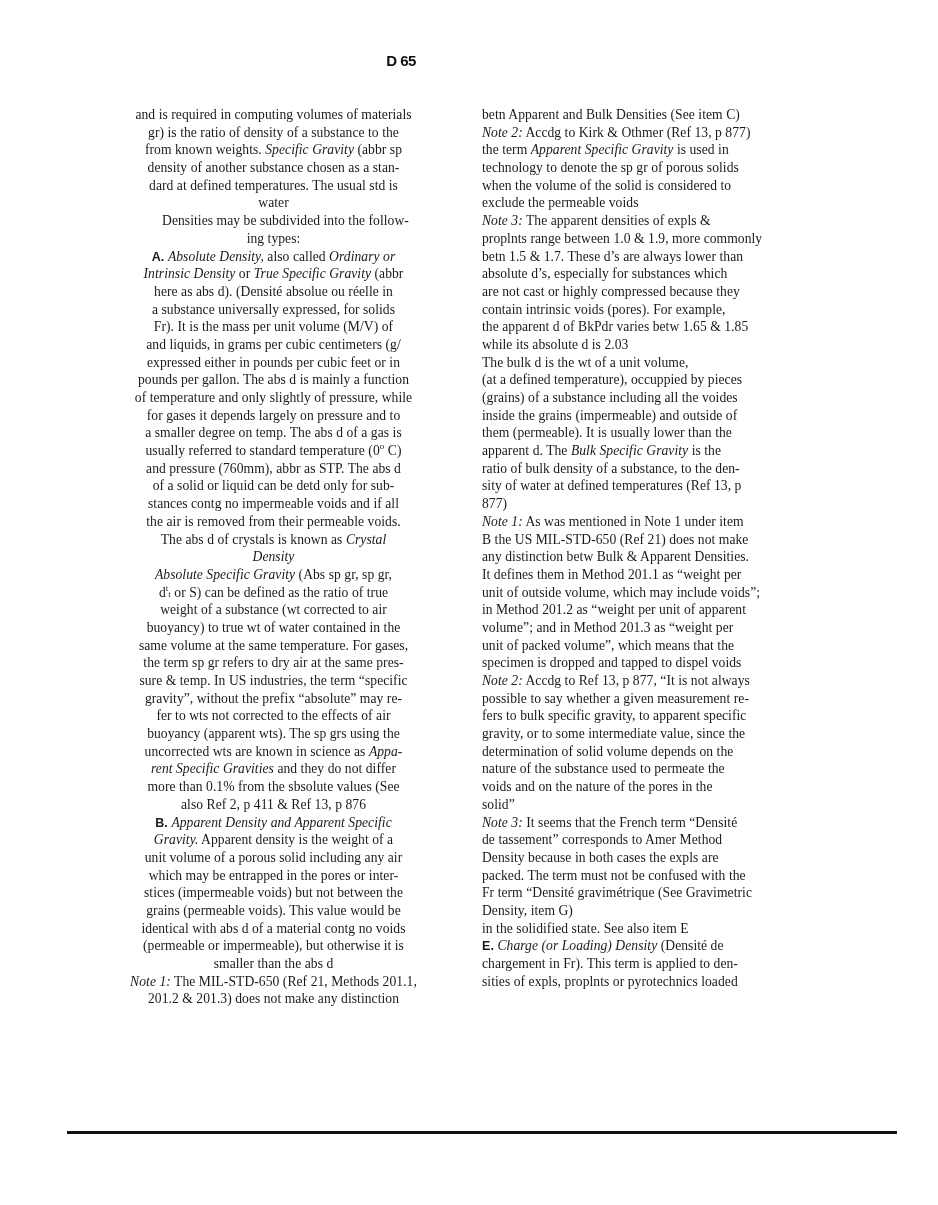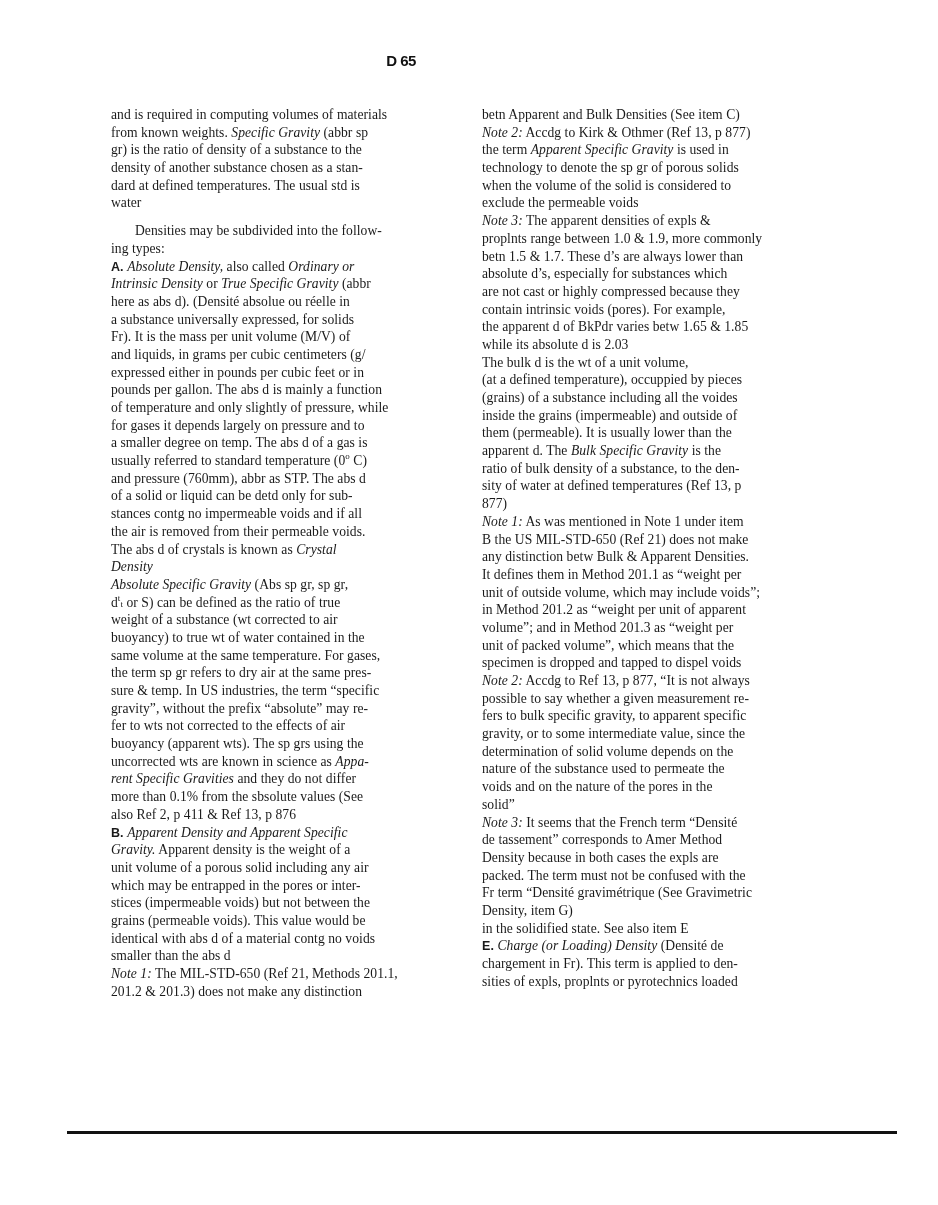--- a/index.html
+++ b/index.html
@@ -2,39 +2,39 @@
 <html><head>
 <meta charset="utf-8">
 <style>
   html, body { margin: 0; padding: 0; background: #ffffff; }
   body { width: 938px; height: 1205px; position: relative; overflow: hidden;
          font-family: "Liberation Serif", "DejaVu Serif", serif; color: #1a1a1a; }
   .page-header { position: absolute; top: 52px; left: 0; width: 802px; text-align: center;
          font-family: "Liberation Sans", "DejaVu Sans", sans-serif; font-weight: bold;
          font-size: 15px; letter-spacing: -0.5px; color: #111; }
   .column { position: absolute; top: 106px; width: 345px; }
-  .col-left { left: 111px; }
+  .col-left { left: 101px; text-align: center; }
   .col-right { left: 482px; }
   .line { height: 17.7px; line-height: 17.7px; font-size: 13.6px; white-space: nowrap; letter-spacing: 0.05px; }
-  .line.indent { padding-left: 24px; margin-top: 10px; }
+  .line.indent { padding-left: 24px; }
   .it { font-style: italic; }
   .bold { font-weight: bold; font-family: "Liberation Sans", "DejaVu Sans", sans-serif; font-size: 12.5px; }
   sup { font-size: 9px; line-height: 0; }
   .sub-t { font-size: 9px; }
   .bottom-rule { position: absolute; left: 67px; width: 830px; top: 1131px; height: 3px; background: #111; }
 </style>
 </head>
 <body>
 
 <div class="page-header">D 65</div>
 
 <div class="column col-left">
     <div class="line"><span>and is required in computing volumes of materials</span></div>
+    <div class="line"><span>gr) is the ratio of density of a substance to the</span></div>
     <div class="line"><span>from known weights. </span><span class="it">Specific Gravity</span><span> (abbr sp</span></div>
-    <div class="line"><span>gr) is the ratio of density of a substance to the</span></div>
     <div class="line"><span>density of another substance chosen as a stan-</span></div>
     <div class="line"><span>dard at defined temperatures. The usual std is</span></div>
     <div class="line"><span>water</span></div>
     <div class="line indent"><span>Densities may be subdivided into the follow-</span></div>
     <div class="line"><span>ing types:</span></div>
     <div class="line"><span class="bold">A. </span><span class="it">Absolute Density,</span><span> also called </span><span class="it">Ordinary or</span></div>
     <div class="line"><span class="it">Intrinsic Density</span><span> or </span><span class="it">True Specific Gravity</span><span> (abbr</span></div>
     <div class="line"><span>here as abs d). (Densité absolue  ou réelle in</span></div>
     <div class="line"><span>a substance universally expressed, for solids</span></div>
     <div class="line"><span>Fr). It is the mass per unit volume (M/V) of</span></div>
@@ -65,20 +65,21 @@
     <div class="line"><span class="it">rent Specific Gravities</span><span> and they do not differ</span></div>
     <div class="line"><span>more than 0.1% from the sbsolute values (See</span></div>
     <div class="line"><span>also Ref 2, p 411 &amp; Ref 13, p 876</span></div>
     <div class="line"><span class="bold">B. </span><span class="it">Apparent Density and Apparent Specific</span></div>
     <div class="line"><span class="it">Gravity.</span><span>  Apparent density is the weight of a</span></div>
     <div class="line"><span>unit volume of a porous solid including any air</span></div>
     <div class="line"><span>which may be entrapped in the pores or inter-</span></div>
     <div class="line"><span>stices (impermeable voids) but not between the</span></div>
     <div class="line"><span>grains (permeable voids). This value would be</span></div>
     <div class="line"><span>identical with abs d of a material contg no voids</span></div>
+    <div class="line"><span>(permeable or impermeable), but otherwise it is</span></div>
     <div class="line"><span>smaller than the abs d</span></div>
     <div class="line"><span class="it">Note 1:</span><span>  The MIL-STD-650 (Ref 21, Methods 201.1,</span></div>
     <div class="line"><span>201.2 &amp; 201.3) does not make any distinction</span></div>
   </div>
 <div class="column col-right">
     <div class="line"><span>betn Apparent and Bulk Densities (See item C)</span></div>
     <div class="line"><span class="it">Note 2:</span><span>  Accdg to Kirk &amp; Othmer (Ref 13, p 877)</span></div>
     <div class="line"><span>the term </span><span class="it">Apparent Specific Gravity</span><span> is used in</span></div>
     <div class="line"><span>technology to denote the sp gr of porous solids</span></div>
     <div class="line"><span>when the volume of the solid is considered to</span></div>

